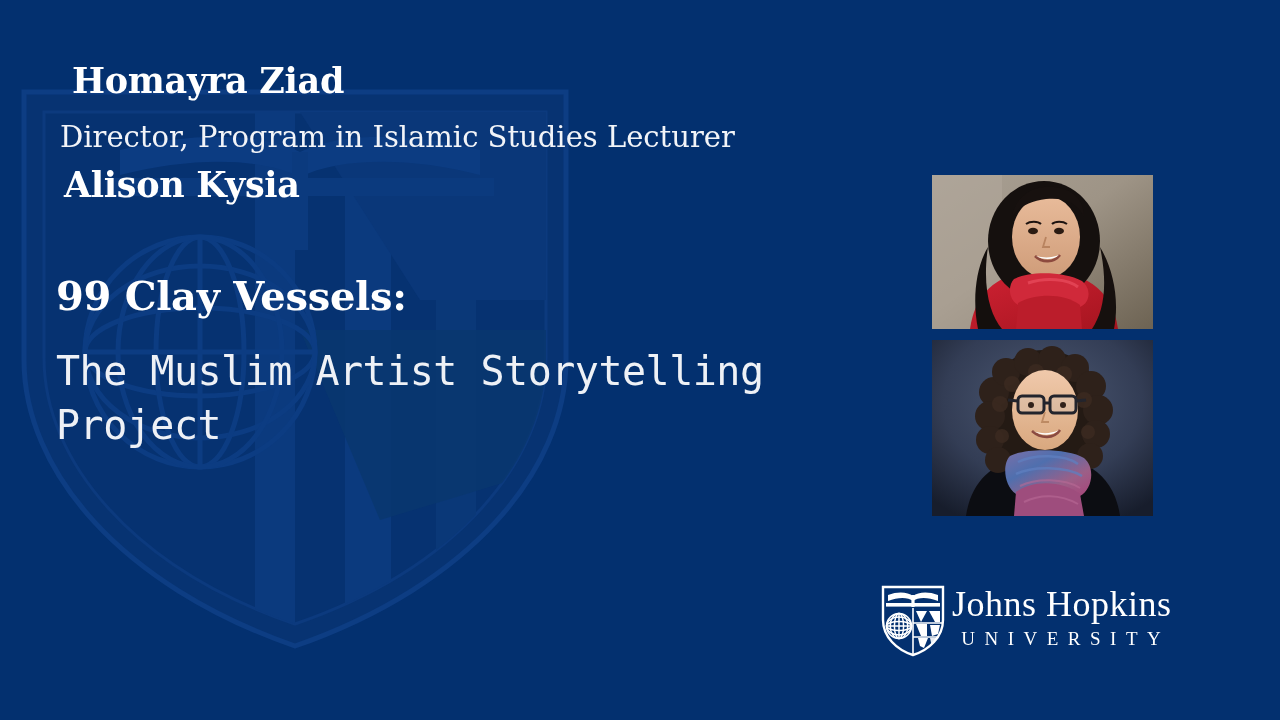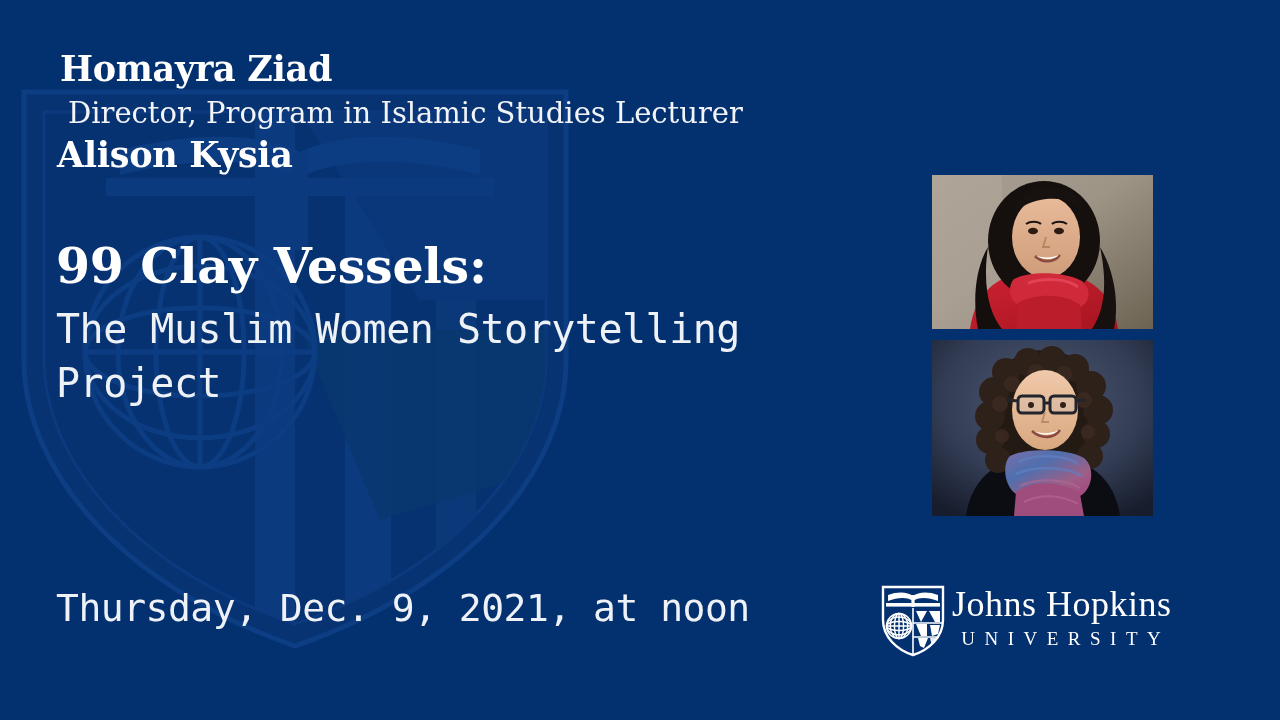--- a/index.html
+++ b/index.html
@@ -33,27 +33,27 @@
     color:#ffffff;
     letter-spacing:-0.3px;
   }
   .thin{
     font-family:"DejaVu Serif", serif;
     font-weight:normal;
     color:#f2f4f8;
   }
 
   #live-lecture{ font-size:42px; line-height:52px; margin:0 0 2px 0; }
-  #speaker-1-name{ font-size:35px; line-height:42px; margin:4px; }
-  #speaker-1-title{ font-size:29px; line-height:38px; margin:0 0 2px 12px; }
-  #speaker-2-name{ font-size:35px; line-height:42px; margin:1px; }
+  #speaker-1-name{ font-size:35px; line-height:42px; margin:16px; }
+  #speaker-1-title{ font-size:29px; line-height:38px; margin:0 0 2px 4px; }
+  #speaker-2-name{ font-size:35px; line-height:42px; margin:8px; }
   #speaker-2-title{ font-size:29px; line-height:38px; margin:0; }
 
   #talk-block{ margin-top:62px; }
-  #talk-title{ font-size:49px; line-height:56px; margin:0 0 8px 0; }
+  #talk-title{ font-size:40px; line-height:56px; margin:0 0 20px 0; }
   #talk-subtitle{
     font-size:40px; line-height:54px; margin:0;
     font-family:"DejaVu Sans Mono", monospace;
     font-weight:normal; color:#eef1f6;
     letter-spacing:-0.5px;
     max-width:812px;
   }
 
   #datetime{
     position:absolute;
@@ -149,25 +149,24 @@
 
     <h2 class="slab" id="speaker-1-name">Homayra Ziad</h2>
 
     <p class="thin" id="speaker-1-title">Director, Program in Islamic Studies Lecturer</p>
 
     <h2 class="slab" id="speaker-2-name">Alison Kysia</h2>
 
 
     <div id="talk-block">
       <h2 class="slab" id="talk-title">99 Clay Vessels:</h2>
-      <p id="talk-subtitle">The Muslim Women Storytelling Project</p>
+      <p id="talk-subtitle">The Muslim Artist Storytelling Project</p>
     </div>
   </div>
 
-  <div id="datetime">Thursday, Dec. 9, 2021, at noon</div>
 
   <div class="portrait" id="portrait-1">
     <svg viewBox="0 0 221 154" width="221" height="154" xmlns="http://www.w3.org/2000/svg">
       <defs>
         <linearGradient id="p1bg" x1="0" y1="0" x2="1" y2="1">
           <stop offset="0%" stop-color="#a9a094"></stop>
           <stop offset="45%" stop-color="#9e9486"></stop>
           <stop offset="100%" stop-color="#6d6353"></stop>
         </linearGradient>
         <linearGradient id="p1skin" x1="0" y1="0" x2="0" y2="1">

